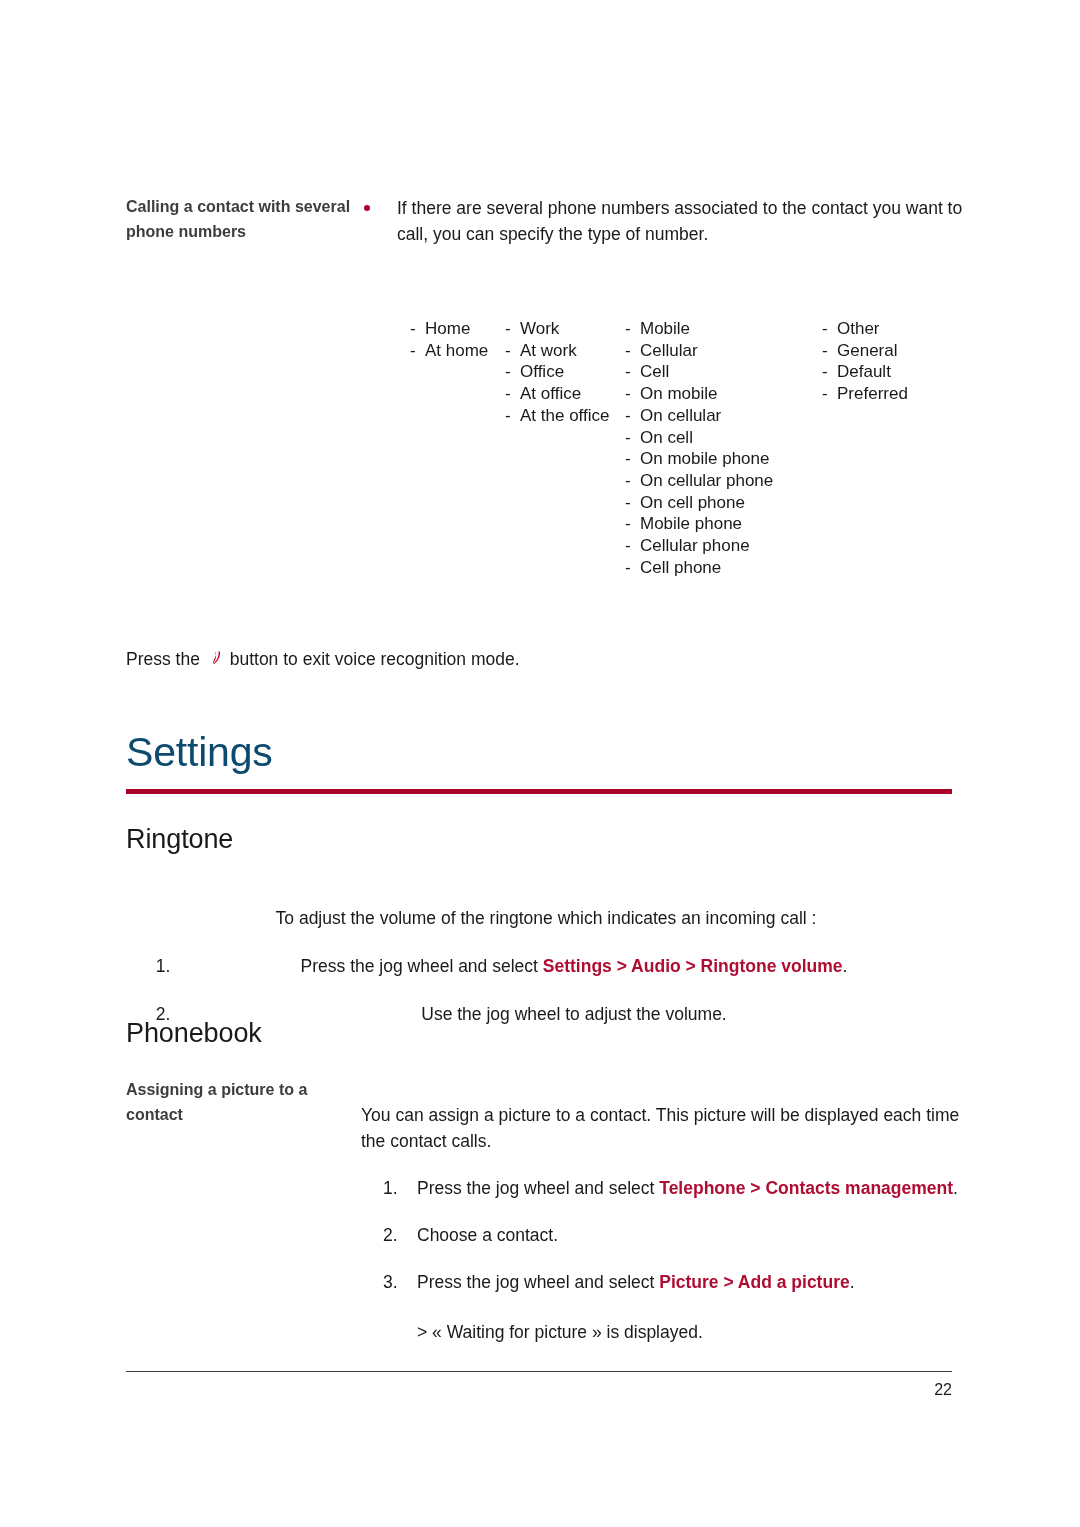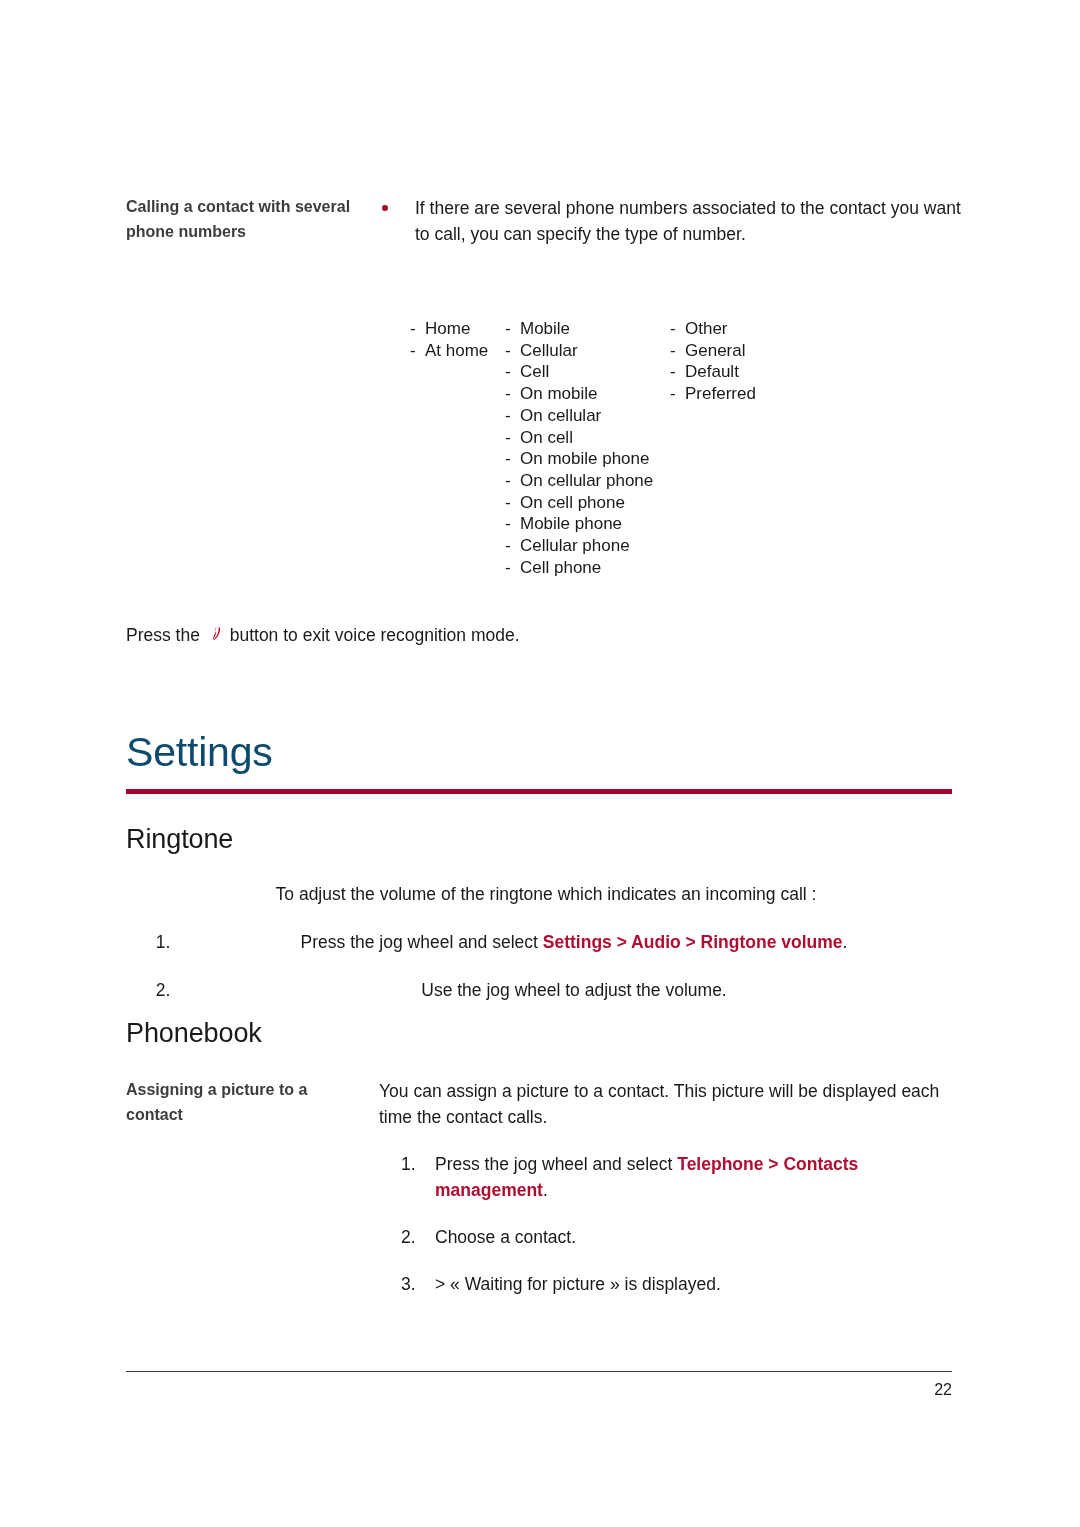--- a/index.html
+++ b/index.html
@@ -22,37 +22,38 @@
     width: 1080px;
     height: 1527px;
     overflow: hidden;
   }
 
   
   .body-text {
     font-size: 17.5px;
     line-height: 26px;
     color: #1a1a1a;
+    margin-top: 24px;
   }
   .side-head {
     font-size: 16px;
     line-height: 24.5px;
     font-weight: bold;
     color: #3d3d3d;
   }
   .accent { color: #b00d32; font-weight: bold; }
 
   
   .sec-calling {
     position: absolute;
     left: 126px;
     top: 195px;
     width: 840px;
   }
-  .row { display: flex; align-items: flex-start; gap: 18px; }
+  .row { display: flex; align-items: flex-start; }
   .col-label { width: 235px; flex: 0 0 235px; }
   .col-body  { flex: 1 1 auto; }
 
   ul.bullets {
     list-style: none;
     margin: 0;
     padding: 0;
   }
   ul.bullets > li {
     position: relative;
@@ -76,21 +77,21 @@
     left: 410px;
     top: 318px;
     width: 560px;
     display: flex;
     align-items: flex-start;
   }
   .cmd-col { flex: 0 0 auto; }
   .cmd-col.c0 { width: 95px; }
   .cmd-col.c1 { width: 120px; }
   .cmd-col.c2 { width: 165px; }
-  .cmd-col.c3 { width: 140px; }
+  .cmd-col.c3 { width: 140px; margin-left: 32px; }
   .cmd-item {
     font-size: 17px;
     line-height: 21.7px;
     color: #1a1a1a;
     white-space: nowrap;
   }
   .cmd-item .dash {
     display: inline-block;
     width: 15px;
     color: #1a1a1a;
@@ -214,20 +215,27 @@
           <span class="body-text">If there are several phone numbers associated to the contact you want to call, you can specify the type of number.</span>
         </li>
       </ul>
     </div>
   </div>
 
   <div class="cmd-grid" id="cmd-grid">
       <div class="cmd-col c0">
         <div class="cmd-item"><span class="dash">-</span><span>Home</span></div>
         <div class="cmd-item"><span class="dash">-</span><span>At home</span></div>
+      </div>
+      <div class="cmd-col c1">
+        <div class="cmd-item"><span class="dash">-</span><span>Work</span></div>
+        <div class="cmd-item"><span class="dash">-</span><span>At work</span></div>
+        <div class="cmd-item"><span class="dash">-</span><span>Office</span></div>
+        <div class="cmd-item"><span class="dash">-</span><span>At office</span></div>
+        <div class="cmd-item"><span class="dash">-</span><span>At the office</span></div>
       </div>
       <div class="cmd-col c2">
         <div class="cmd-item"><span class="dash">-</span><span>Mobile</span></div>
         <div class="cmd-item"><span class="dash">-</span><span>Cellular</span></div>
         <div class="cmd-item"><span class="dash">-</span><span>Cell</span></div>
         <div class="cmd-item"><span class="dash">-</span><span>On mobile</span></div>
         <div class="cmd-item"><span class="dash">-</span><span>On cellular</span></div>
         <div class="cmd-item"><span class="dash">-</span><span>On cell</span></div>
         <div class="cmd-item"><span class="dash">-</span><span>On mobile phone</span></div>
         <div class="cmd-item"><span class="dash">-</span><span>On cellular phone</span></div>
@@ -272,21 +280,21 @@
 
   <div class="h2 phonebook">Phonebook</div>
 
   <div class="sec-picture row">
     <div class="col-label side-head">Assigning a picture to a contact</div>
     <div class="col-body">
       <div class="body-text">You can assign a picture to a contact. This picture will be displayed each time the contact calls.</div>
       <ol class="steps tight" id="phonebook-steps">
           <li><span class="num">1.</span><span class="body-text"><span>Press the jog wheel and select </span><span class="accent">Telephone &gt; Contacts management</span><span>.</span></span></li>
           <li><span class="num">2.</span><span class="body-text"><span>Choose a contact.</span></span></li>
-          <li><span class="num">3.</span><span class="sub-line body-text">&gt; « Waiting for picture » is displayed.</span></li>
+          <li><span class="num">3.</span><span class="body-text"><span>Press the jog wheel and select </span><span class="accent">Picture &gt; Add a picture</span><span>.</span></span><span class="sub-line body-text">&gt; « Waiting for picture » is displayed.</span></li>
         </ol>
     </div>
   </div>
 
   <div class="footer-rule"></div>
   <div class="page-number">22</div>
 
 </div>
 
 </body></html>

